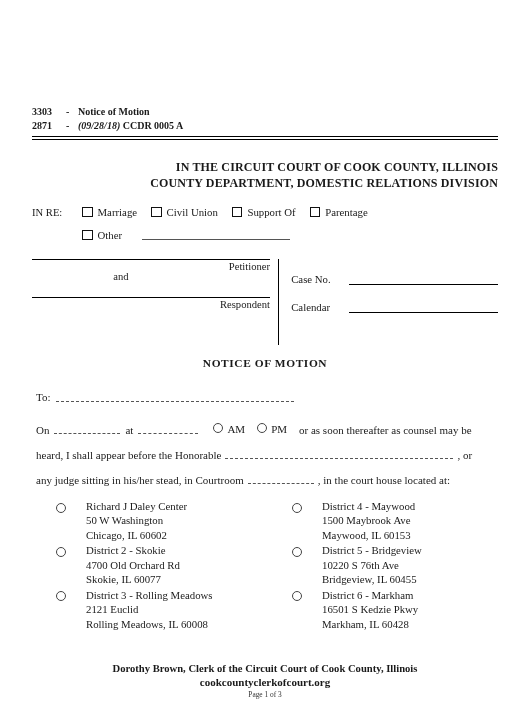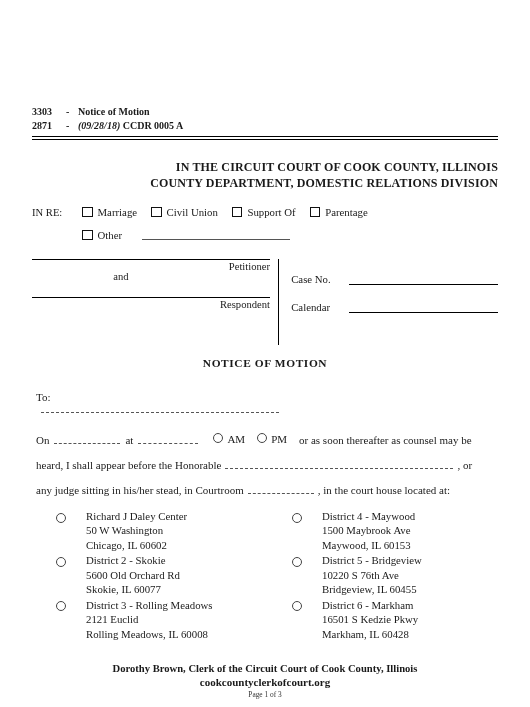--- a/index.html
+++ b/index.html
@@ -134,23 +134,22 @@
     font-weight: bold;
     font-size: 11.4px;
     letter-spacing: 0.6px;
     margin-top: 12px;
   }
 
   .to-row {
     margin-top: 22px;
     font-size: 11px;
     display: flex;
-    align-items: flex-start;
+    align-items: center;
     padding-left: 4px;
-    flex-direction: column;
   }
   .dash-line {
     border-bottom: 1px dashed #555;
     display: inline-block;
     height: 9px;
   }
   .to-line { width: 238px; margin-left: 5px; }
 
   
   .body-lines { margin-top: 20px; font-size: 11px; padding-left: 4px; }
@@ -333,21 +332,21 @@
         <span class="loc-text">
           <div class="loc-name">Richard J Daley Center</div>
           <div class="loc-addr">50 W Washington</div>
           <div class="loc-addr">Chicago, IL 60602</div>
         </span>
       </div>
       <div class="loc-entry">
         <span class="loc-radio"></span>
         <span class="loc-text">
           <div class="loc-name">District 2 - Skokie</div>
-          <div class="loc-addr">5600 Old Orchard Rd</div>
+          <div class="loc-addr">4700 Old Orchard Rd</div>
           <div class="loc-addr">Skokie, IL 60077</div>
         </span>
       </div>
       <div class="loc-entry">
         <span class="loc-radio"></span>
         <span class="loc-text">
           <div class="loc-name">District 3 - Rolling Meadows</div>
           <div class="loc-addr">2121 Euclid</div>
           <div class="loc-addr">Rolling Meadows, IL 60008</div>
         </span>

